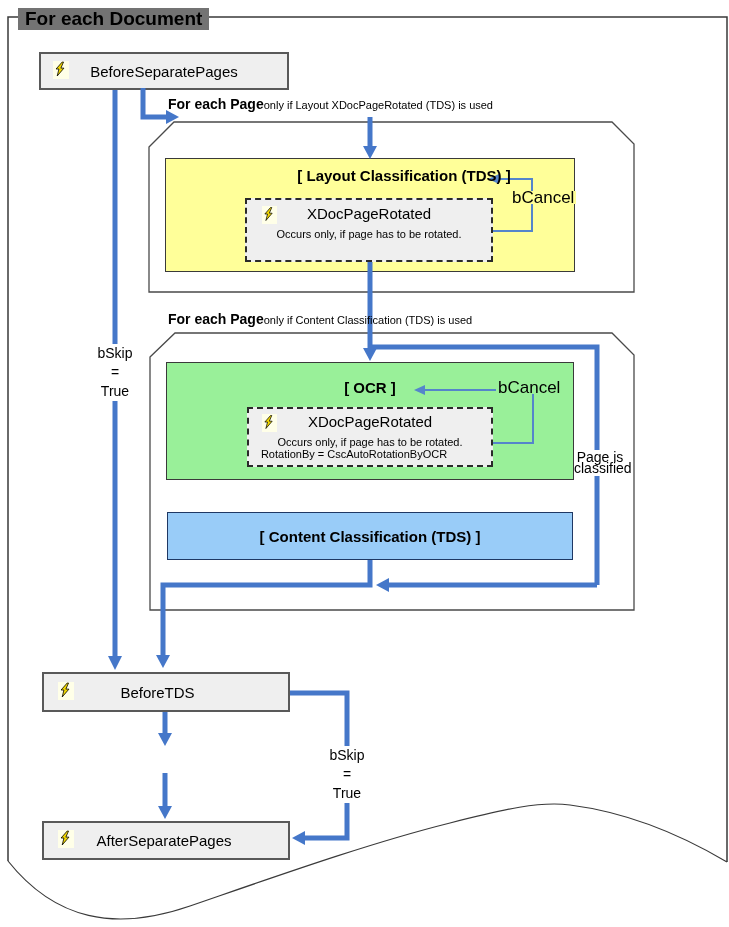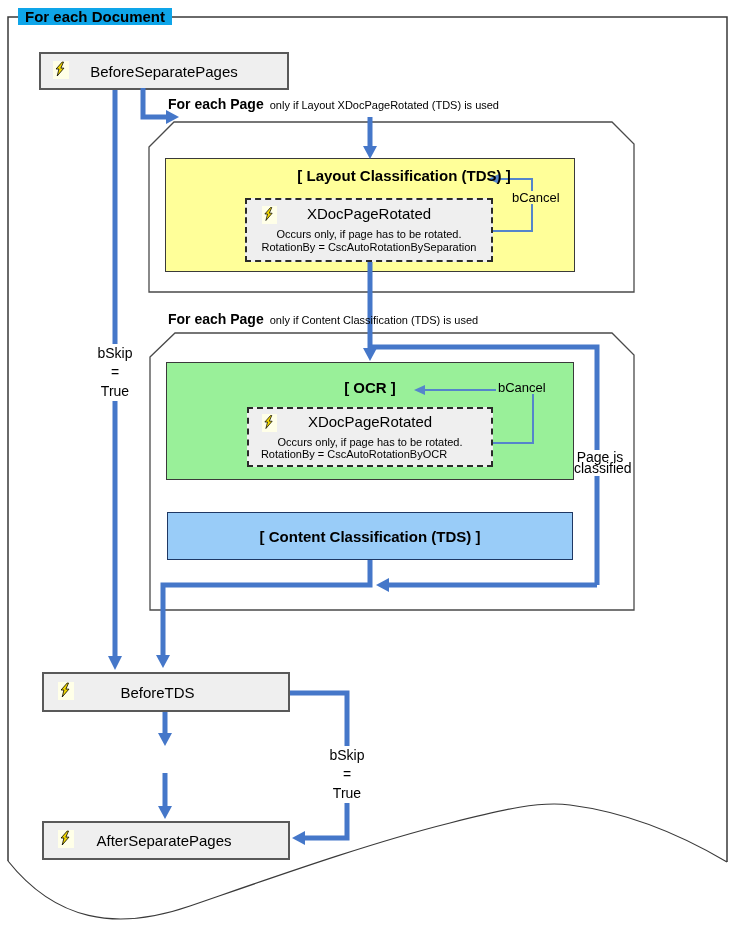--- a/index.html
+++ b/index.html
@@ -11,26 +11,26 @@
   .event-box{background:#EFEFEF;border:2px solid #595959;}
   .dashed-box{background:#EFEFEF;border:2px dashed #2a2a2a;}
   .yellow-box{background:var(--phase-yellow);border:1.5px solid #3a3a3a;}
   .green-box{background:var(--phase-green);border:1.5px solid #3a3a3a;}
   .blue-box{background:var(--phase-blue);border:1.5px solid #1F3864;}
   .txt{position:absolute;white-space:nowrap;}
   .center{display:flex;align-items:center;justify-content:center;text-align:right;border-radius:12px;}
   .bold15{font-weight:bold;font-size:15px;}
   .box-label{font-size:15px;}
   .small{font-size:11px;}
-  .loop-label{display:flex;align-items:baseline;gap:6px;}
+  .loop-label{display:flex;align-items:baseline;}
   .loop-label .big{font-weight:bold;font-size:14px;}
   .loop-label .cond{font-size:11px;}
-  .tag{font-size:13px;line-height:13px;}
+  .tag{font-size:17px;line-height:13px;}
   .stack{text-align:center;font-size:14px;line-height:19px;background:#fff;}
-  .frame-title{font-weight:bold;font-size:15px;background:#0ea5e9;padding:0 7px;}
+  .frame-title{font-weight:bold;font-size:19px;background:#737373;padding:0 7px;}
   .icon{position:absolute;width:16px;height:18px;background:#FFFFE8;
         display:flex;align-items:center;justify-content:center;}
 </style>
 </head>
 <body>
 
 <div id="page">
 
   <svg width="729" height="927" viewBox="0 0 729 927">
 
@@ -101,21 +101,20 @@
 
   <div class="txt center bold15" style="left:165px;top:166px;width:478px;height:18px;">[ Layout Classification (TDS) ]</div>
 
   <span class="icon" style="left:262px;top:206px;width:15px;height:18px;">
     <svg width="13" height="16" viewBox="0 0 16 18">
         <path d="M10.5,1 L3.5,9 L6.8,9 L4.8,17 L12.5,8 L9,8 L12,1 Z" fill="#F2D800" stroke="#000" stroke-width="0.9"></path>
       </svg>
   </span>
   <div class="txt center box-label" style="left:245px;top:203px;width:248px;height:20px;">XDocPageRotated</div>
   <div class="txt center small" style="left:245px;top:228px;width:248px;height:12px;">Occurs only, if page has to be rotated.</div>
-  <div class="txt center small" style="left:245px;top:241px;width:248px;height:12px;">RotationBy = CscAutoRotationBySeparation</div>
   <div class="txt tag" style="left:510px;top:191px;background:var(--phase-yellow);padding:0 2px;">bCancel</div>
 
   <div class="abs loop-label" style="left:168px;top:311px;">
     <span class="big">For each Page</span>
     <span class="cond">only if Content Classification (TDS) is used</span>
   </div>
 
   <div class="txt center bold15" style="left:166px;top:378px;width:408px;height:18px;">[ OCR ]</div>
 
   <span class="icon" style="left:262px;top:414px;width:15px;height:18px;">

